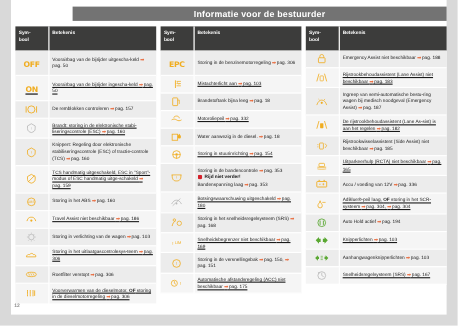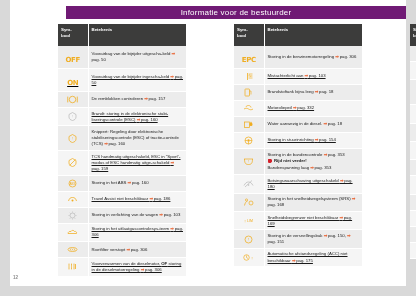--- a/index.html
+++ b/index.html
@@ -21,41 +21,40 @@
     height: 286px;
     background: #ffffff;
     box-sizing: border-box;
   }
   .banner {
     position: absolute;
     left: 56px;
     top: 6px;
     width: 340px;
     height: 13px;
-    background: #701a75;
+    background: #737373;
     color: #ffffff;
     font-size: 8px;
-    font-weight: normal;
+    font-weight: bold;
     letter-spacing: 0.2px;
     display: flex;
     align-items: center;
     justify-content: center;
   }
   .columns {
     position: absolute;
     left: 4px;
     top: 24px;
     width: 392px;
     display: flex;
     gap: 4px;
   }
   .col {
     width: 128px;
     flex: 0 0 128px;
-    margin-left: 44px;
   }
   .tbl {
     width: 100%;
     border-collapse: collapse;
     table-layout: fixed;
   }
   .tbl col.sym { width: 30px; }
   .tbl col.desc { width: 98px; }
   .hdr td {
     background: #3c3c3b;

